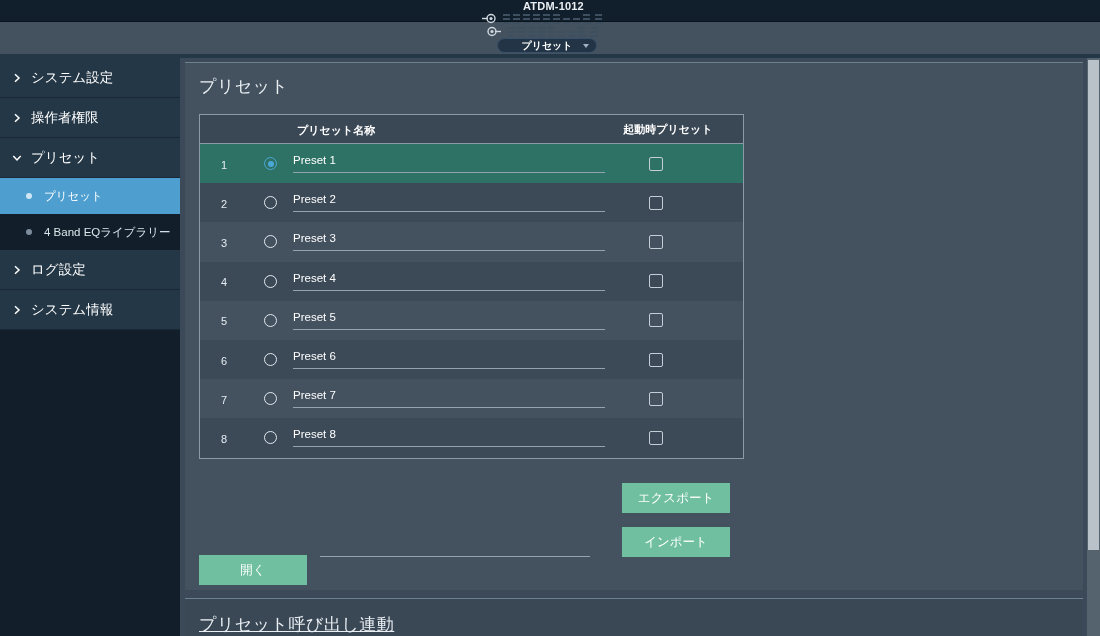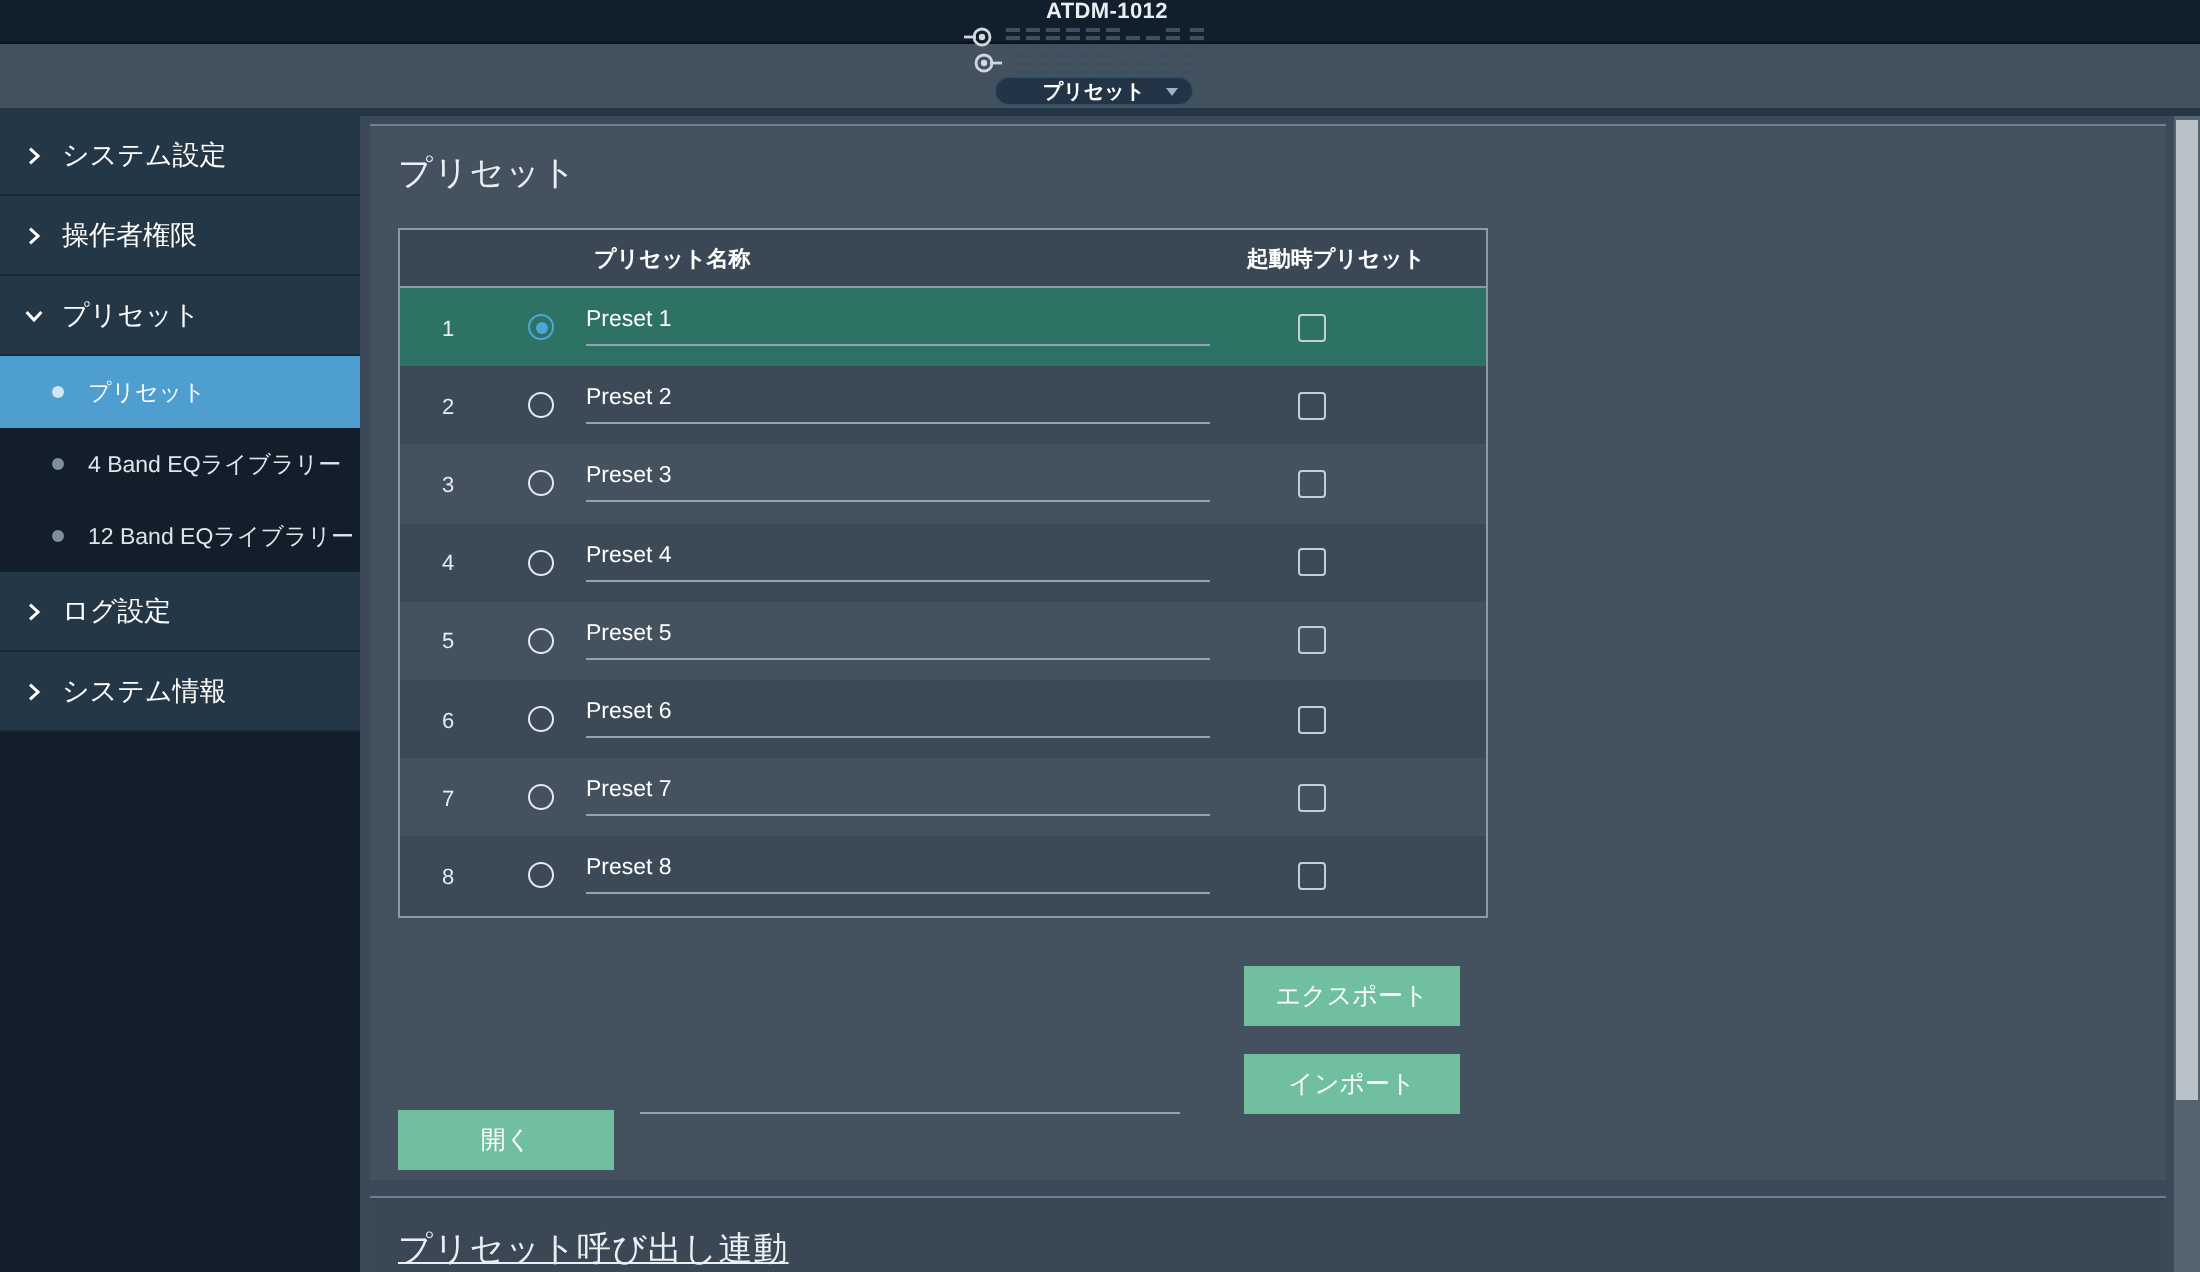--- a/index.html
+++ b/index.html
@@ -364,24 +364,20 @@
         <span class="nav-top-label">プリセット</span>
       </div>
       <div class="nav-sub active">
         <div class="bullet"></div>
         <span class="nav-sub-label">プリセット</span>
       </div>
       <div class="nav-sub">
         <div class="bullet"></div>
         <span class="nav-sub-label">4 Band EQライブラリー</span>
       </div>
-      <div class="nav-sub">
-        <div class="bullet"></div>
-        <span class="nav-sub-label">12 Band EQライブラリー</span>
-      </div>
     </div>
 
     <div class="nav-group">
       <div class="nav-top">
         <svg class="chev" viewBox="0 0 10 10">
           <path d="M3 1.3 L7 5 L3 8.7" fill="none" stroke="#ffffff" stroke-width="1.5"></path>
         </svg>
         <span class="nav-top-label">ログ設定</span>
       </div>
     </div>

